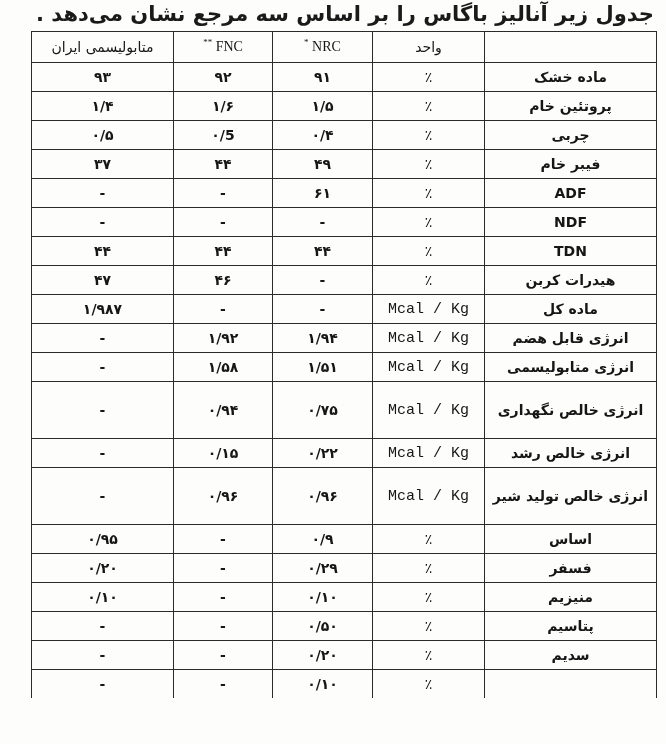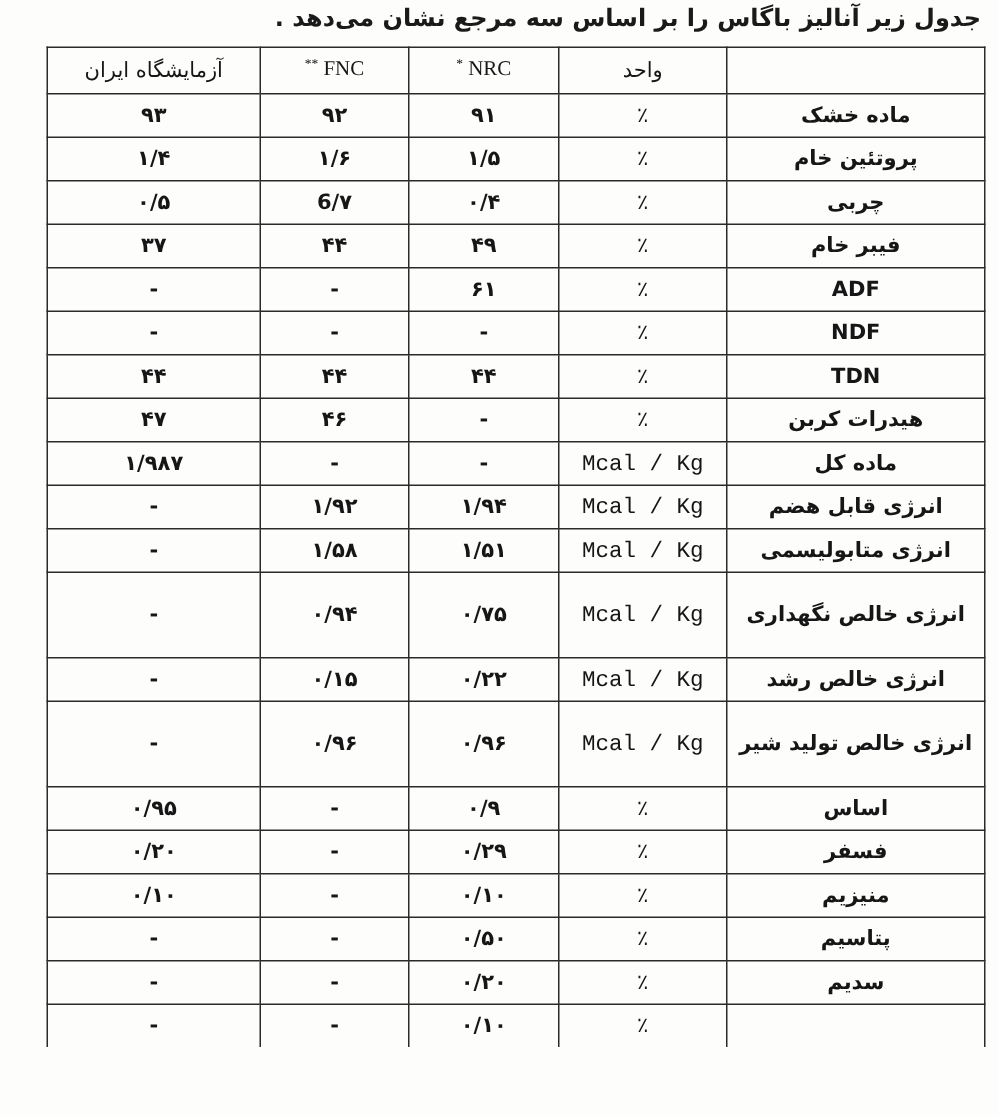--- a/index.html
+++ b/index.html
@@ -5,21 +5,21 @@
   html, body { margin:0; padding:0; }
   body {
     width:666px; height:744px; overflow:hidden;
     background:#fdfdfc;
     font-family:"DejaVu Sans", sans-serif;
     color:#161616;
     position:relative;
   }
   .caption {
     position:absolute; top:2px; right:12px;
-    direction:rtl; font-size:16px; font-weight:bold;
+    direction:rtl; font-size:21px; font-weight:bold;
     white-space:nowrap; color:#1a1a1a;
   }
   table.data {
     position:absolute; top:31px; left:31px;
     width:625px;
     border-collapse:collapse;
     direction:rtl;
     table-layout:fixed;
   }
   table.data td, table.data th {
@@ -53,21 +53,21 @@
     <col style="width:100px">
     <col style="width:99px">
     <col style="width:142px">
   </colgroup>
   <thead>
     <tr>
       <th></th>
       <th>واحد</th>
       <th class="latin"><span>NRC</span> <sup>*</sup></th>
       <th class="latin"><span>FNC</span> <sup>**</sup></th>
-      <th>آزمایشگاه ایران</th>
+      <th>متابولیسمی ایران</th>
     </tr>
   </thead>
   <tbody id="tbody">
       <tr class="r">
         <td class="label">ماده خشک</td>
         <td class="unit-pct">٪</td>
         <td>۹۱</td>
         <td>۹۲</td>
         <td>۹۳</td>
       </tr>
@@ -75,21 +75,21 @@
         <td class="label">پروتئین خام</td>
         <td class="unit-pct">٪</td>
         <td>۱/۵</td>
         <td>۱/۶</td>
         <td>۱/۴</td>
       </tr>
       <tr class="r">
         <td class="label">چربی</td>
         <td class="unit-pct">٪</td>
         <td>۰/۴</td>
-        <td>6/۷</td>
+        <td>۰/5</td>
         <td>۰/۵</td>
       </tr>
       <tr class="r">
         <td class="label">فیبر خام</td>
         <td class="unit-pct">٪</td>
         <td>۴۹</td>
         <td>۴۴</td>
         <td>۳۷</td>
       </tr>
       <tr class="r">

